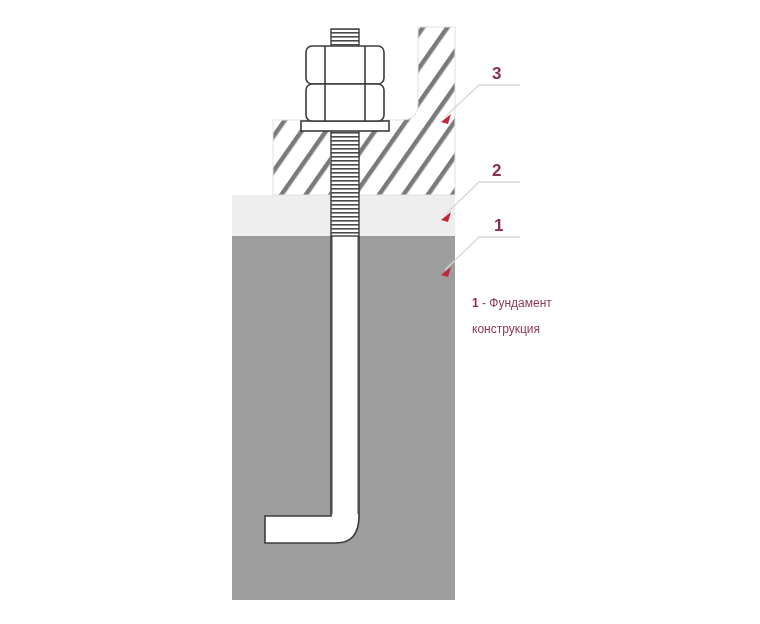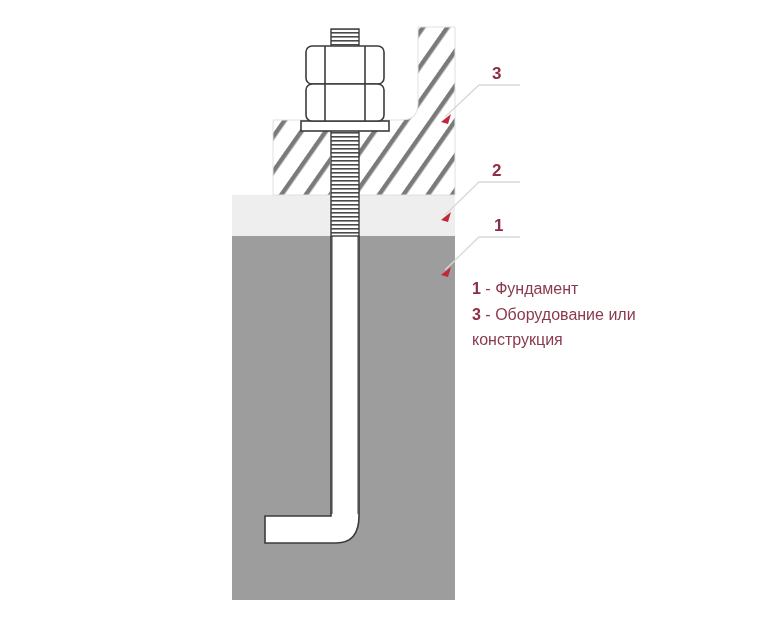--- a/index.html
+++ b/index.html
@@ -1,18 +1,18 @@
 <!DOCTYPE html>
 <html><head>
 <meta charset="utf-8">
 <style>
   html, body { margin: 0; padding: 0; background: #ffffff; }
   body { width: 760px; height: 624px; position: relative; overflow: hidden; font-family: "Liberation Sans", sans-serif; }
   #diagram { position: absolute; left: 0; top: 0; }
-  .legend { position: absolute; left: 472px; top: 276px; font-size: 16px; line-height: 25.5px; color: #8a3a4e; }
+  .legend { position: absolute; left: 472px; top: 291px; font-size: 12px; line-height: 25.5px; color: #8a3a4e; }
   .legend .num { font-weight: bold; color: #8e2d46; }
   .callout-num { position: absolute; font-size: 17px; font-weight: bold; color: #8e2d46; }
 </style>
 </head>
 <body>
 
 <svg id="diagram" width="760" height="624" viewBox="0 0 760 624" xmlns="http://www.w3.org/2000/svg">
   <defs>
     <pattern id="hatch" patternUnits="userSpaceOnUse" width="20" height="20" patternTransform="rotate(35)">
       <rect width="20" height="20" fill="#ffffff"></rect>
@@ -63,17 +63,14 @@
 </svg>
 
 <span class="callout-num" style="left:492px; top:64px;">3</span>
 <span class="callout-num" style="left:492px; top:161px;">2</span>
 <span class="callout-num" style="left:494px; top:216px;">1</span>
 
 <div class="legend">
   <div>
     <span class="num">1</span><span style="white-space:pre"> - </span><span>Фундамент</span>
   </div>
-  <div>
-    <span class="num">3</span><span style="white-space:pre"> - </span><span>Оборудование или</span>
-  </div>
   <div>конструкция</div>
 </div>
 
 </body></html>

